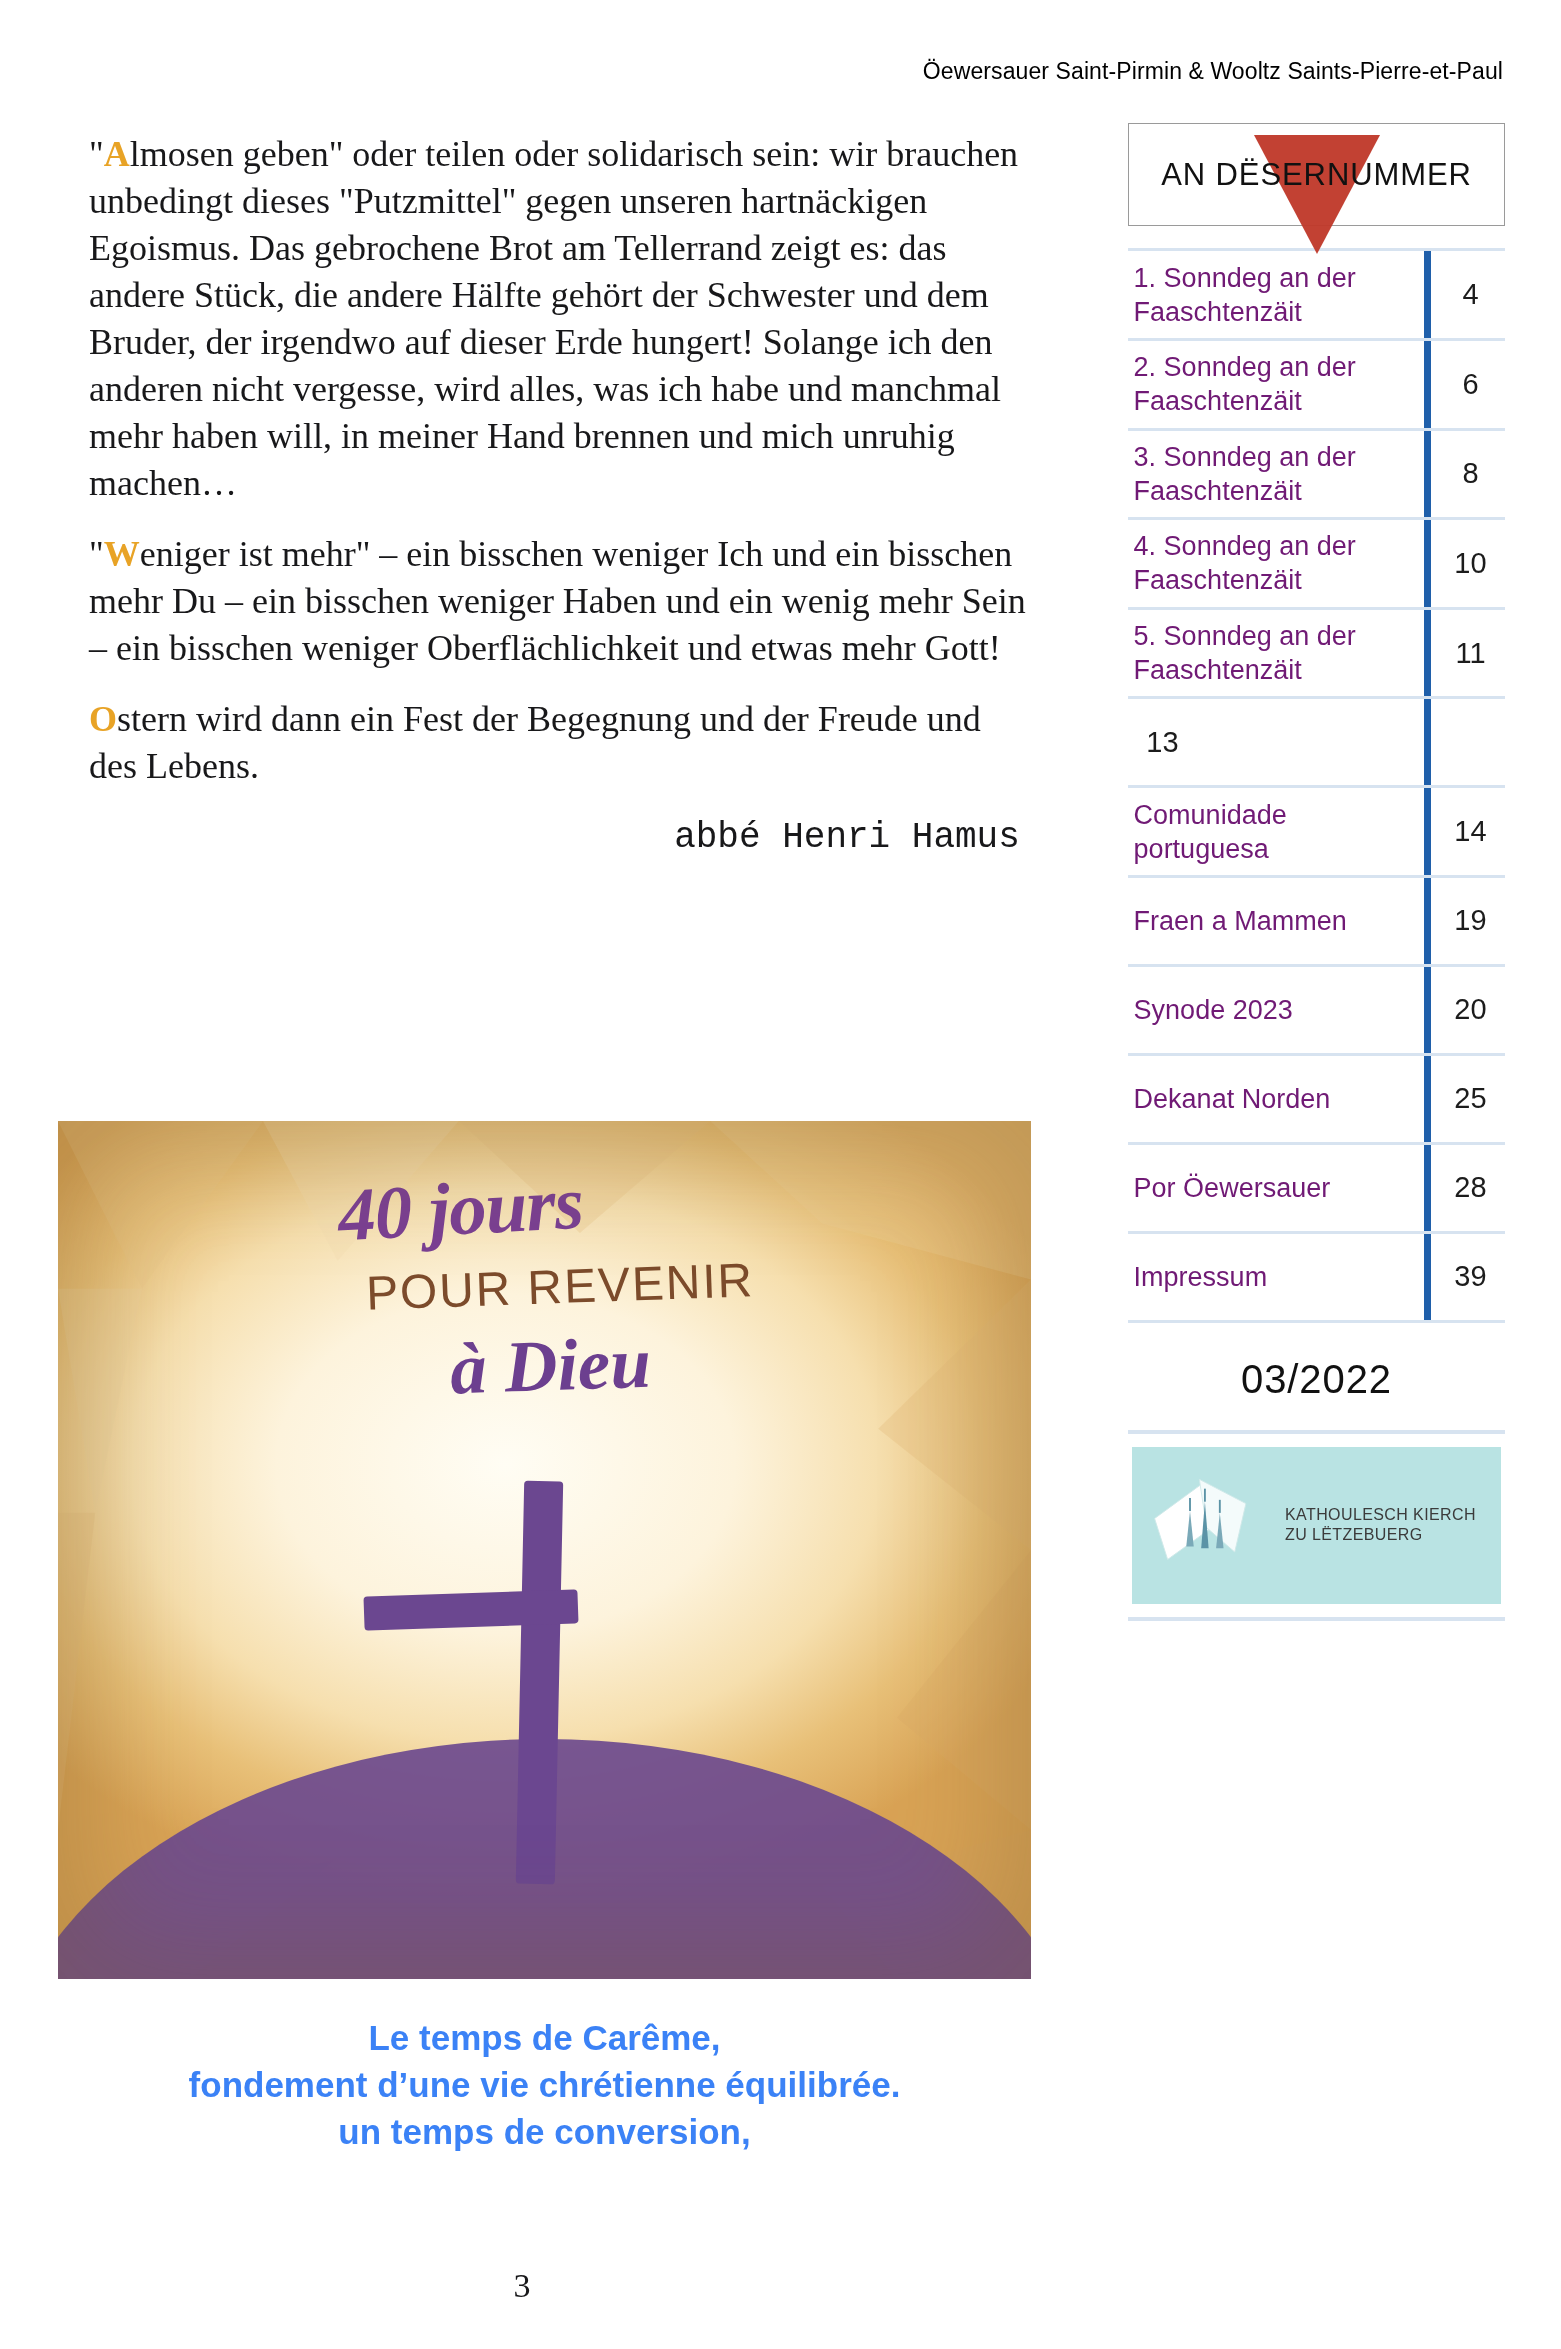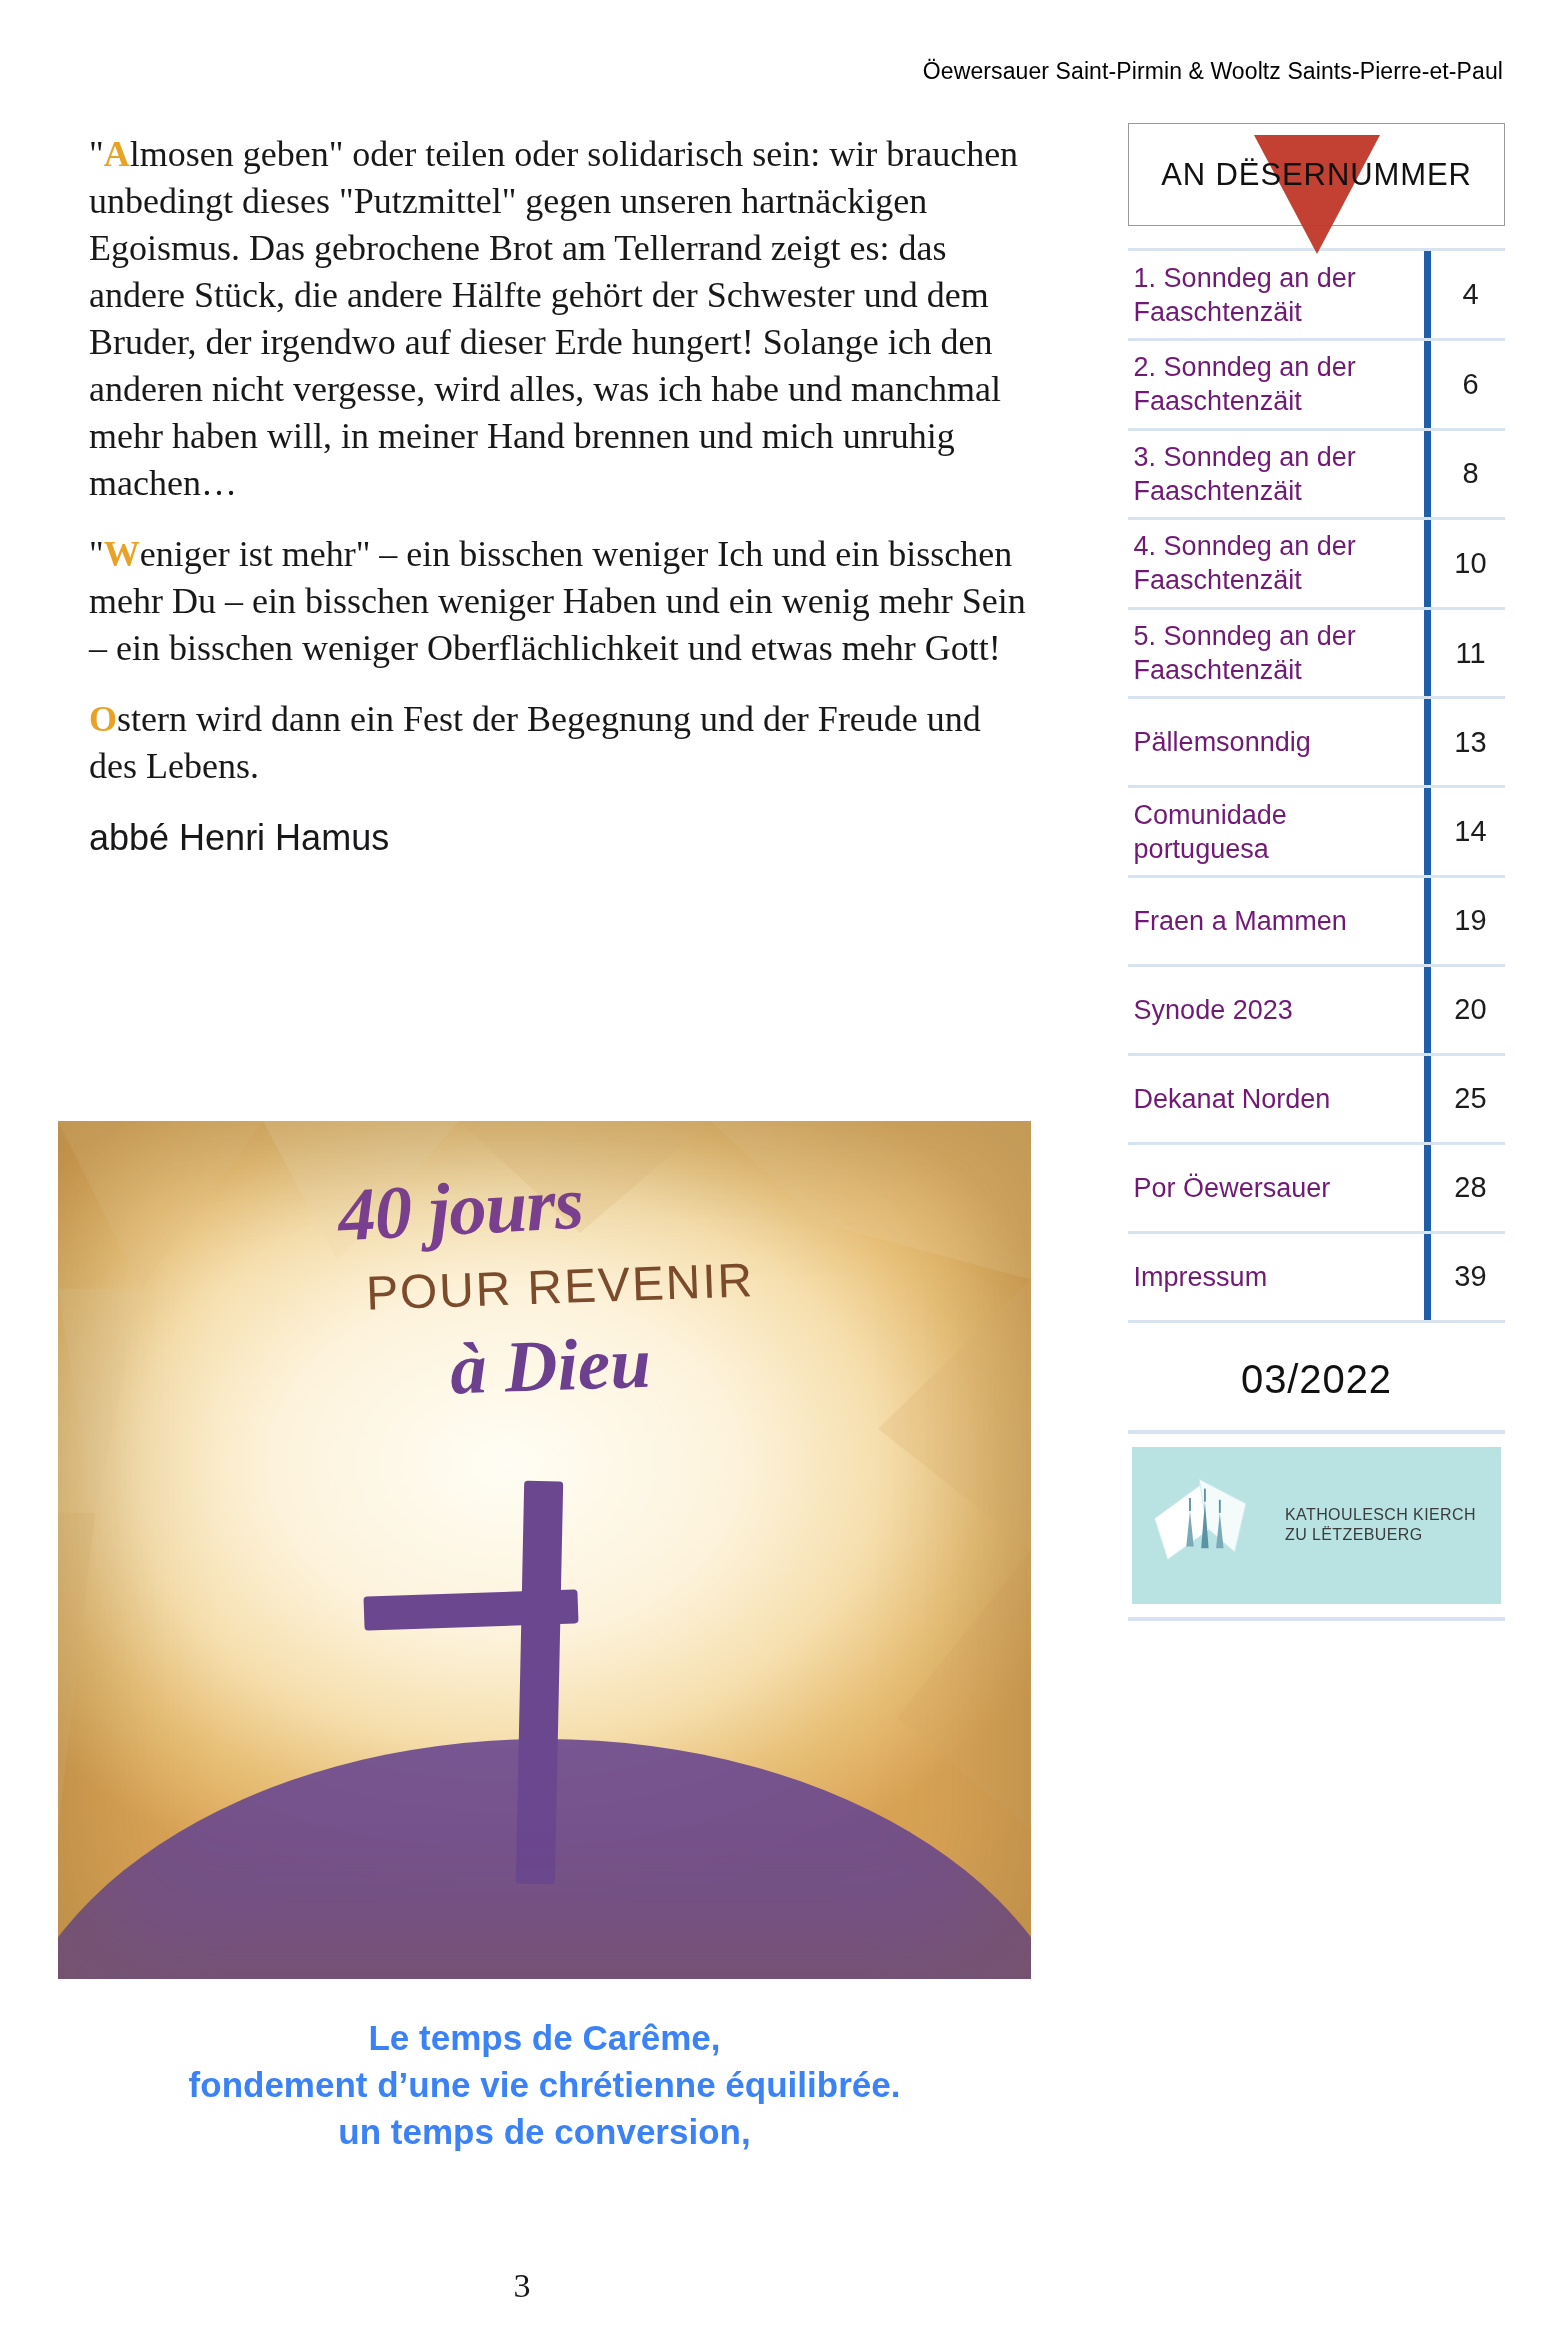--- a/index.html
+++ b/index.html
@@ -40,24 +40,25 @@
     line-height: 47px;
     color: #18181a;
     margin: 0 0 24px 0;
     text-align: left;
   }
   .dropcap {
     color: #e8a326;
     font-weight: bold;
   }
   .signature {
-    font-family: Liberation Sans, sans-serif;
+    font-family: Liberation Mono, monospace;
     font-size: 36px;
     line-height: 47px;
     color: #18181a;
+    text-align: right;
     margin: 20.5px 0 0 0;
     padding-right: 11.2px;
   }
 
   
   .lent-image {
     position: absolute;
     left: 58px;
     top: 1121px;
     width: 973px;
@@ -365,21 +366,20 @@
     </div>
     <div class="toc-row">
       <div class="toc-label">4. Sonndeg an der Faaschtenzäit</div>
       <div class="toc-page">10</div>
     </div>
     <div class="toc-row">
       <div class="toc-label">5. Sonndeg an der Faaschtenzäit</div>
       <div class="toc-page">11</div>
     </div>
     <div class="toc-row">
-      <div class="toc-label">Pällemsonndig</div>
       <div class="toc-page">13</div>
     </div>
     <div class="toc-row">
       <div class="toc-label">Comunidade portuguesa</div>
       <div class="toc-page">14</div>
     </div>
     <div class="toc-row">
       <div class="toc-label">Fraen a Mammen</div>
       <div class="toc-page">19</div>
     </div>

